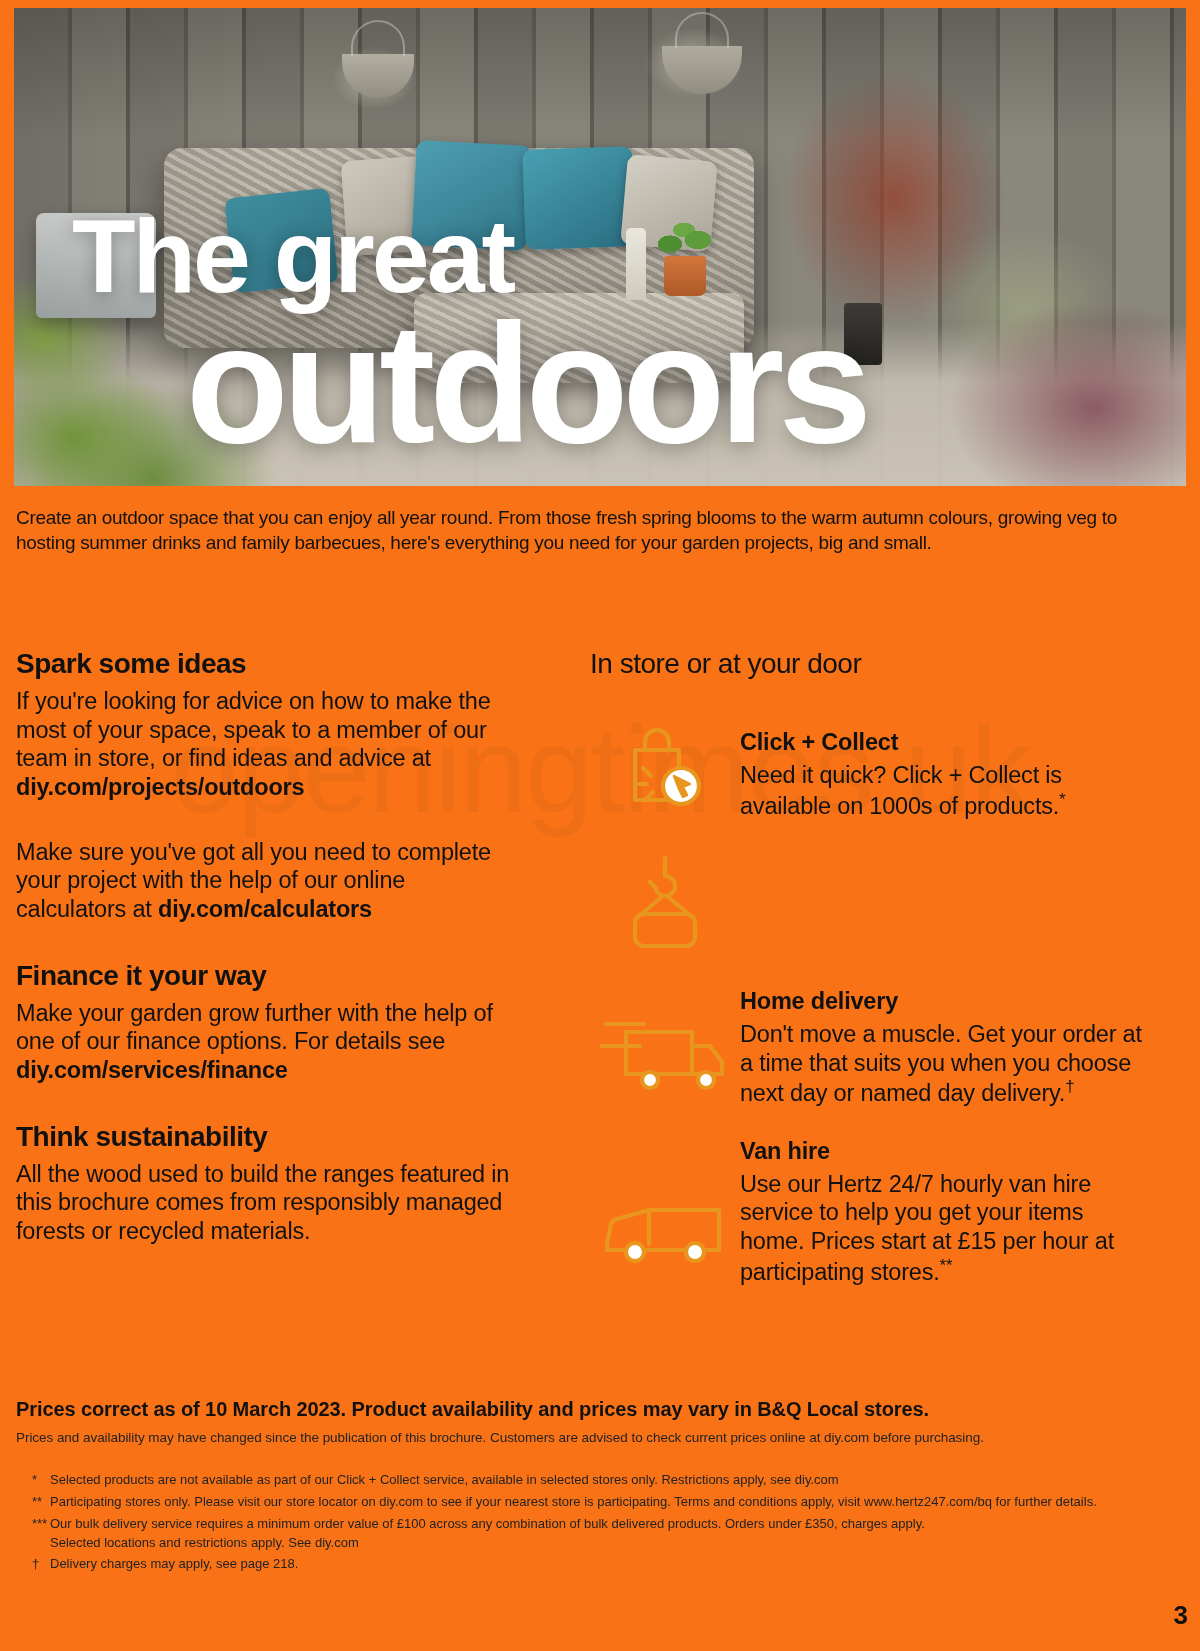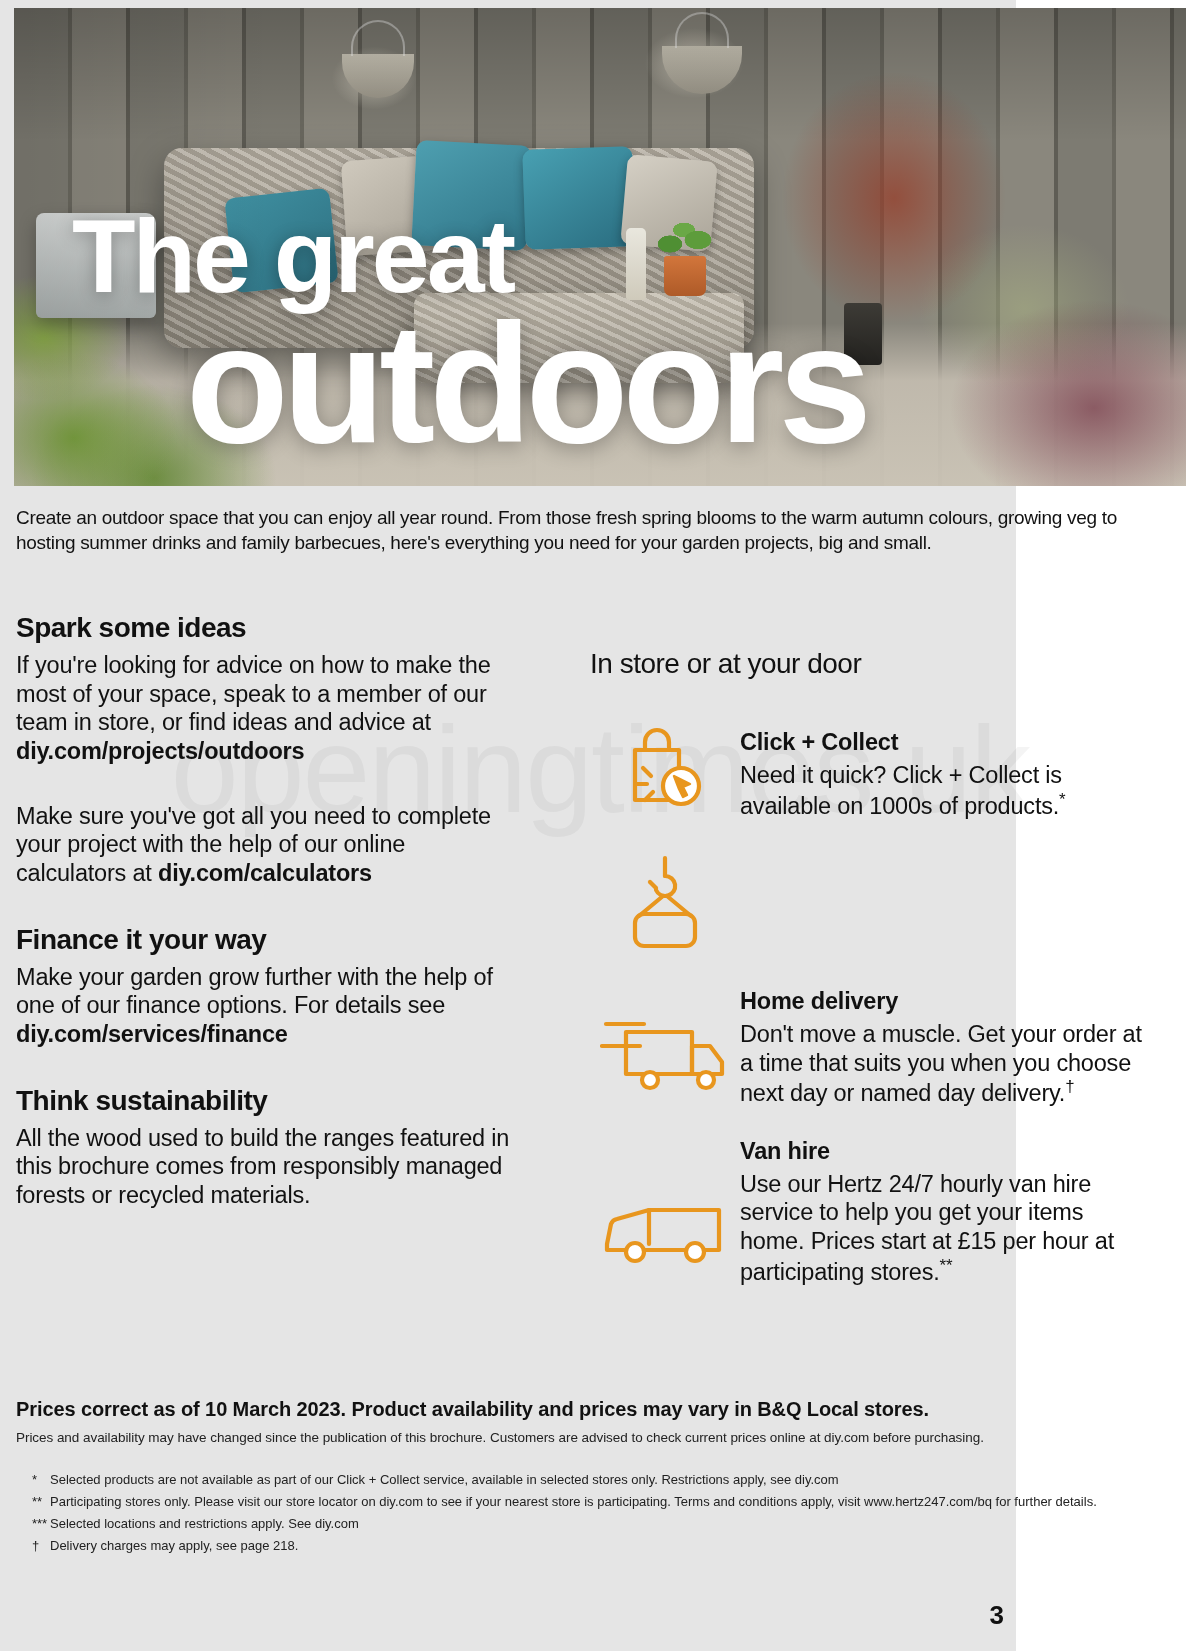--- a/index.html
+++ b/index.html
@@ -6,23 +6,23 @@
   html, body {
     width: 1200px;
     height: 1651px;
     background: #ffffff;
     font-family: "Liberation Sans", sans-serif;
     color: #1a1a1a;
     overflow: hidden;
   }
   .page {
     position: relative;
-    width: 1016px;
+    width: 1200px;
     height: 1651px;
-    background: #e5e5e5;
+    background: #f97316;
   }
 
   
   .watermark {
     position: absolute;
     top: 700px;
     left: 0;
     width: 1200px;
     text-align: center;
     font-size: 122px;
@@ -191,21 +191,21 @@
     line-height: 1.33;
     font-weight: 400;
     letter-spacing: -0.3px;
     color: #111;
   }
 
   
   .col-left {
     position: absolute;
     left: 16px;
-    top: 612px;
+    top: 648px;
     width: 500px;
     z-index: 10;
   }
   .col-right {
     position: absolute;
     left: 590px;
     top: 648px;
     width: 560px;
     z-index: 10;
   }
@@ -430,20 +430,21 @@
         <div class="note-mark">*</div>
         <div class="note-body">Selected products are not available as part of our Click + Collect service, available in selected stores only. Restrictions apply, see diy.com</div>
       </div>
       <div class="note-row">
         <div class="note-mark">**</div>
         <div class="note-body">Participating stores only. Please visit our store locator on diy.com to see if your nearest store is participating. Terms and conditions apply, visit www.hertz247.com/bq for further details.</div>
       </div>
       <div class="note-row">
         <div class="note-mark">***</div>
         <div class="note-body">
+          <span>Our bulk delivery service requires a minimum order value of £100 across any combination of bulk delivered products. Orders under £350, charges apply.</span>
           <span class="cont">Selected locations and restrictions apply. See diy.com</span>
         </div>
       </div>
       <div class="note-row">
         <div class="note-mark">†</div>
         <div class="note-body">Delivery charges may apply, see page 218.</div>
       </div>
     </div>
   </div>
 

